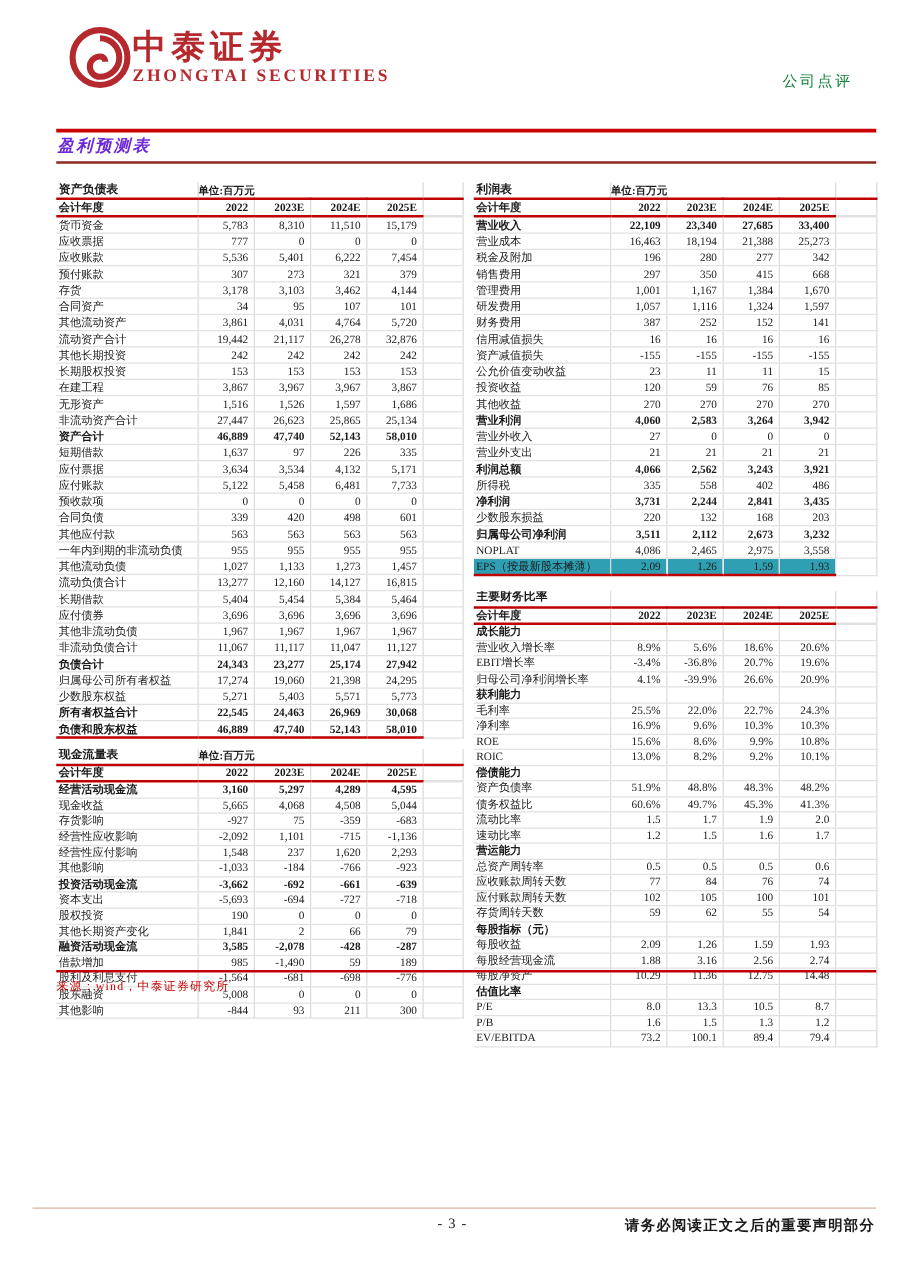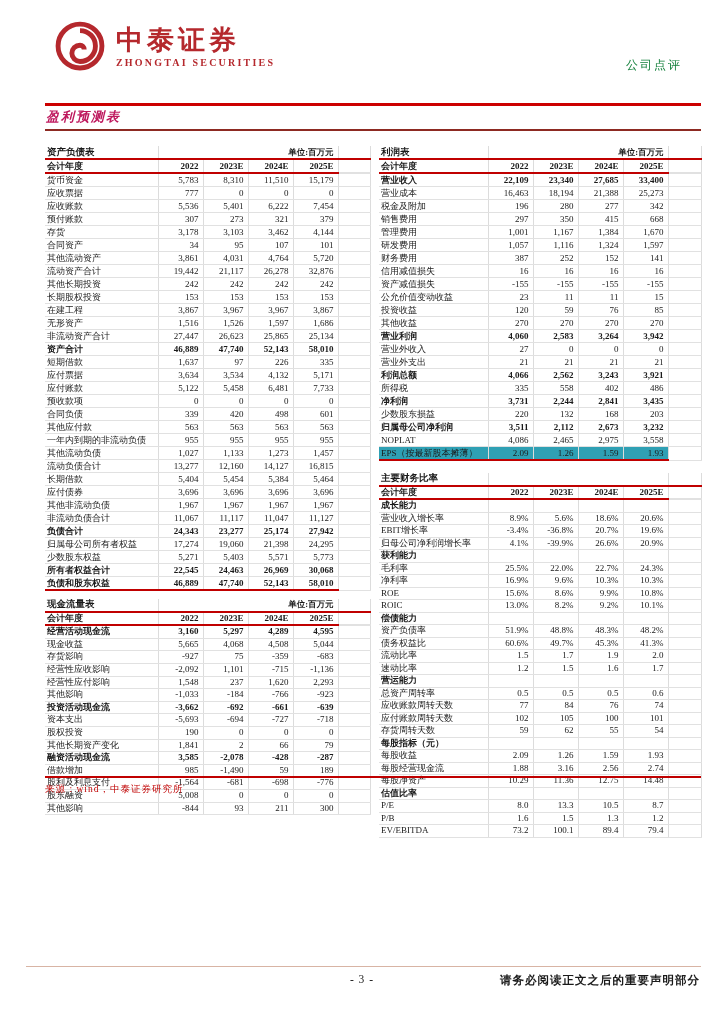--- a/index.html
+++ b/index.html
@@ -1,40 +1,40 @@
 <!DOCTYPE html>
 <html><head>
 <meta charset="utf-8">
 <style>
   html,body{margin:0;padding:0;background:#888;}
   .page{position:relative;width:724px;height:1024px;background:#ffffff;overflow:hidden;
         font-family:"Liberation Serif","DejaVu Serif",serif;color:#1a1a1a;margin:0 auto;}
 
   
-  .brand{position:absolute;top:20px;left:54px;display:flex;align-items:center;gap:10px;}
+  .brand{position:absolute;top:20px;left:54px;display:flex;align-items:center;gap:0;}
   .brand-cn{font-size:27px;font-weight:bold;color:#b5282d;letter-spacing:4px;line-height:30px;}
-  .brand-en{font-size:10px;font-weight:bold;color:#b5282d;letter-spacing:2.2px;margin-top:2px;}
+  .brand-en{font-size:14px;font-weight:bold;color:#b5282d;letter-spacing:2.2px;margin-top:2px;}
   .doc-type{position:absolute;top:57px;right:42px;font-size:12px;color:#15803d;letter-spacing:2px;}
 
   
   .top-rule{position:absolute;top:103px;left:45px;right:23px;height:3px;background:#cc0000;}
   .page-title{position:absolute;top:108px;left:46px;font-size:13px;font-weight:bold;
-              font-style:italic;color:#be185d;letter-spacing:2px;text-align:center;}
+              font-style:italic;color:#6d28d9;letter-spacing:2px;text-align:center;}
   .title-rule{position:absolute;top:129px;left:45px;right:23px;border-top:2px solid #8d2a22;}
 
   
   .tables{position:absolute;top:134px;left:45px;width:656px;display:flex;gap:9px;align-items:flex-start;margin-top:12px;}
   .col-left{width:325px;}
   .col-right{width:322px;}
   table{border-collapse:collapse;table-layout:fixed;width:100%;}
   th,td{padding:0;overflow:hidden;white-space:nowrap;font-size:9px;font-weight:normal;
         height:12px;line-height:12px;border-right:1px solid #dcdcdc;border-bottom:1px solid #e1e1e1;}
   td.lbl,th.lbl{text-align:left;padding-left:2px;}
   .num{text-align:right;padding-right:4px;}
-  .unit{text-align:right;padding-right:4px;font-size:8.5px;padding-left:40px;}
+  .unit{text-align:left;padding-right:4px;font-size:8.5px;}
   thead tr.sec-head th{border-bottom:2px solid #c00000;font-weight:bold;}
   thead tr.sec-head th.ttl{font-size:9.5px;}
   thead tr.yr-head th{border-bottom:2px solid #c00000;font-weight:bold;}
   thead tr.yr-head th.trail, thead tr.yr-head ~ * .trail{border-bottom-color:#e1e1e1;}
   tr.bold td{font-weight:bold;}
   tr.section td.lbl{font-weight:bold;}
   tr.highlight td:not(.trail){background:#2fa0b4;}
   table.red-end tbody tr:last-child td:not(.trail){border-bottom:2px solid #c00000;}
   table.cashflow th,table.cashflow td{height:11.6px;line-height:11.6px;}
   table.ratios th,table.ratios td{height:11.5px;line-height:11.5px;}

